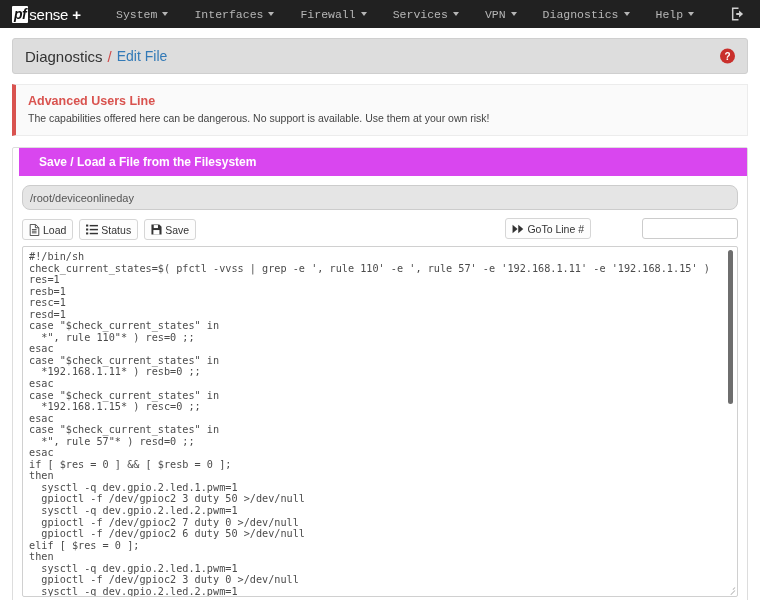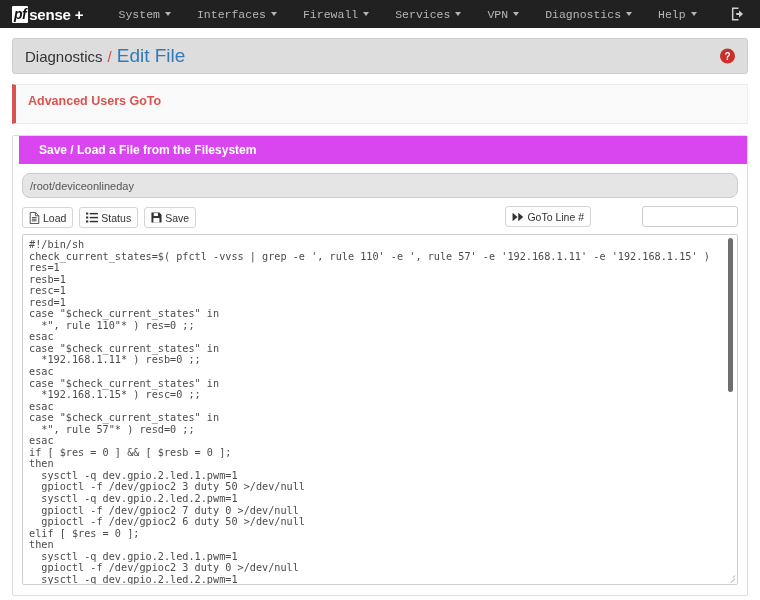--- a/index.html
+++ b/index.html
@@ -32,21 +32,21 @@
     font-weight: bold;
     font-size: 14px;
     font-style: italic;
     line-height: 15px;
     padding: 1px 2px 1px 2px;
     letter-spacing: -0.5px;
     border-radius: 1px;
   }
   .brand-sense {
     color: #ffffff;
-    font-weight: bold;
+    font-weight: normal;
     font-size: 15px;
     margin-left: 1px;
     letter-spacing: -0.2px;
   }
   .brand-plus {
     color: #ffffff;
     font-weight: bold;
     font-size: 15px;
     margin-left: 4px;
   }
@@ -85,21 +85,21 @@
     border: 1px solid #cfcfcf;
     border-radius: 3px;
     height: 36px;
     display: flex;
     align-items: center;
     padding: 0 12px;
     position: relative;
   }
   .bc-root { color: #333333; font-size: 15px; }
   .bc-sep { color: #d04b4b; font-size: 15px; margin: 0 5px; }
-  .bc-current { color: #337ab7; font-size: 19px; cursor: pointer; }
+  .bc-current { color: #337ab7; font-size: 14px; cursor: pointer; }
   .help-icon {
     position: absolute;
     right: 12px;
     top: 50%;
     transform: translateY(-50%);
     width: 15px; height: 15px;
     border-radius: 50%;
     background: #c9302c;
     color: #ffffff;
     font-size: 10px;
@@ -313,21 +313,22 @@
 <div class="page">
 
   <div class="breadcrumb-bar">
     <span class="bc-root">Diagnostics</span>
     <span class="bc-sep">/</span>
     <span class="bc-current">Edit File</span>
     <span class="help-icon">?</span>
   </div>
 
   <div class="alert">
-    <div class="alert-title">Advanced Users GoTo</div>
+    <div class="alert-title">Advanced Users Line</div>
+    <div class="alert-body">The capabilities offered here can be dangerous. No support is available. Use them at your own risk!</div>
   </div>
 
   <div class="panel">
     <div class="panel-heading">Save / Load a File from the Filesystem</div>
 
     <div class="panel-body">
 
       <input class="path-input" type="text" value="/root/deviceonlineday" style="">
 
       <div class="toolbar">

